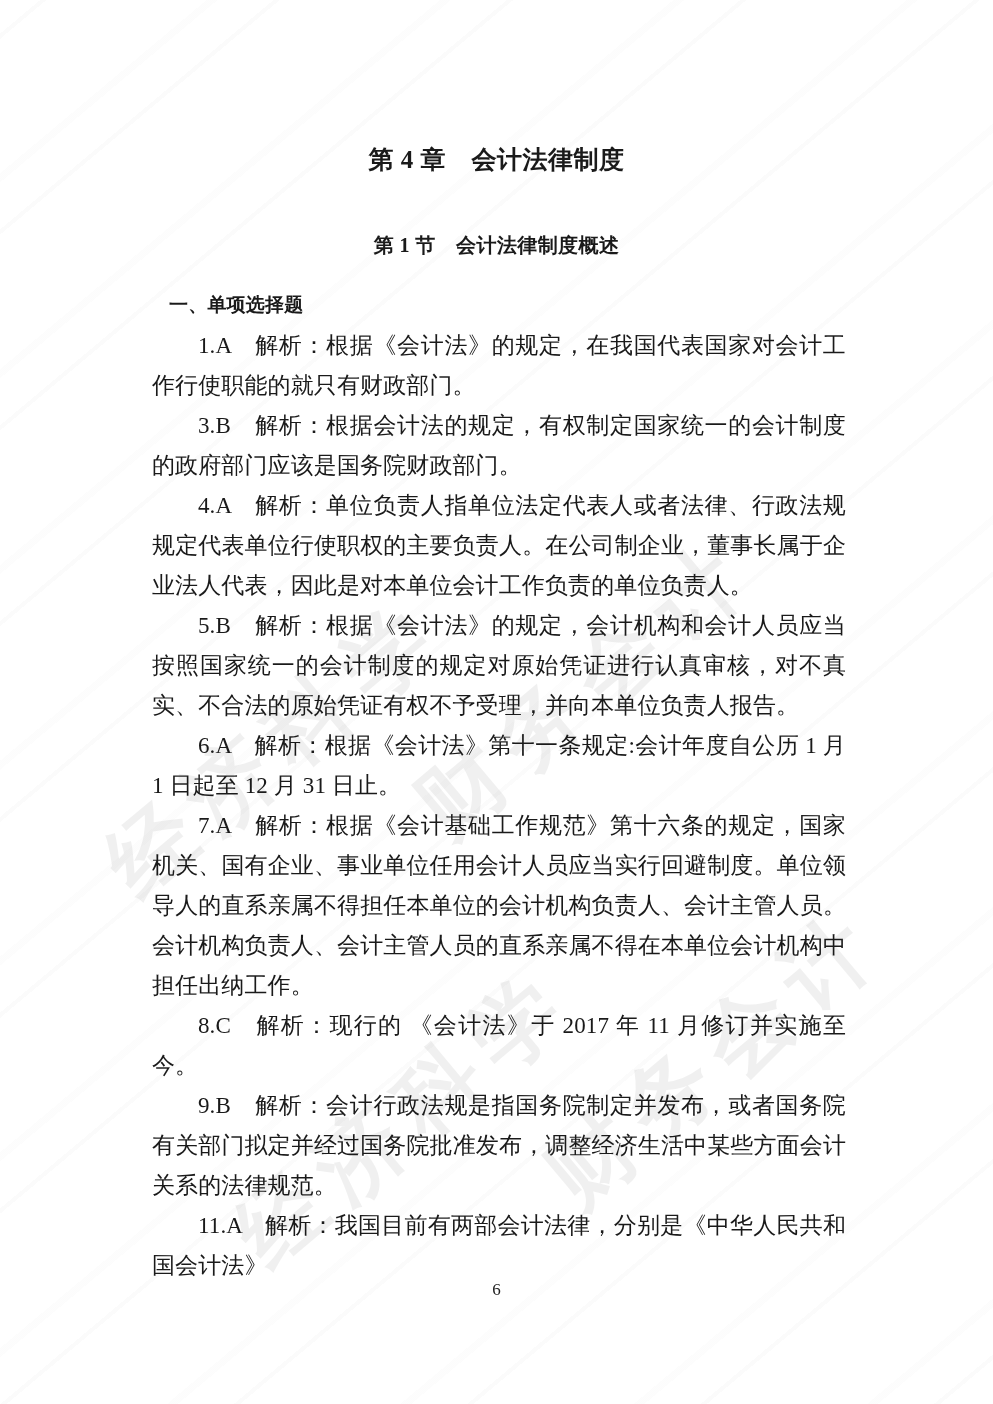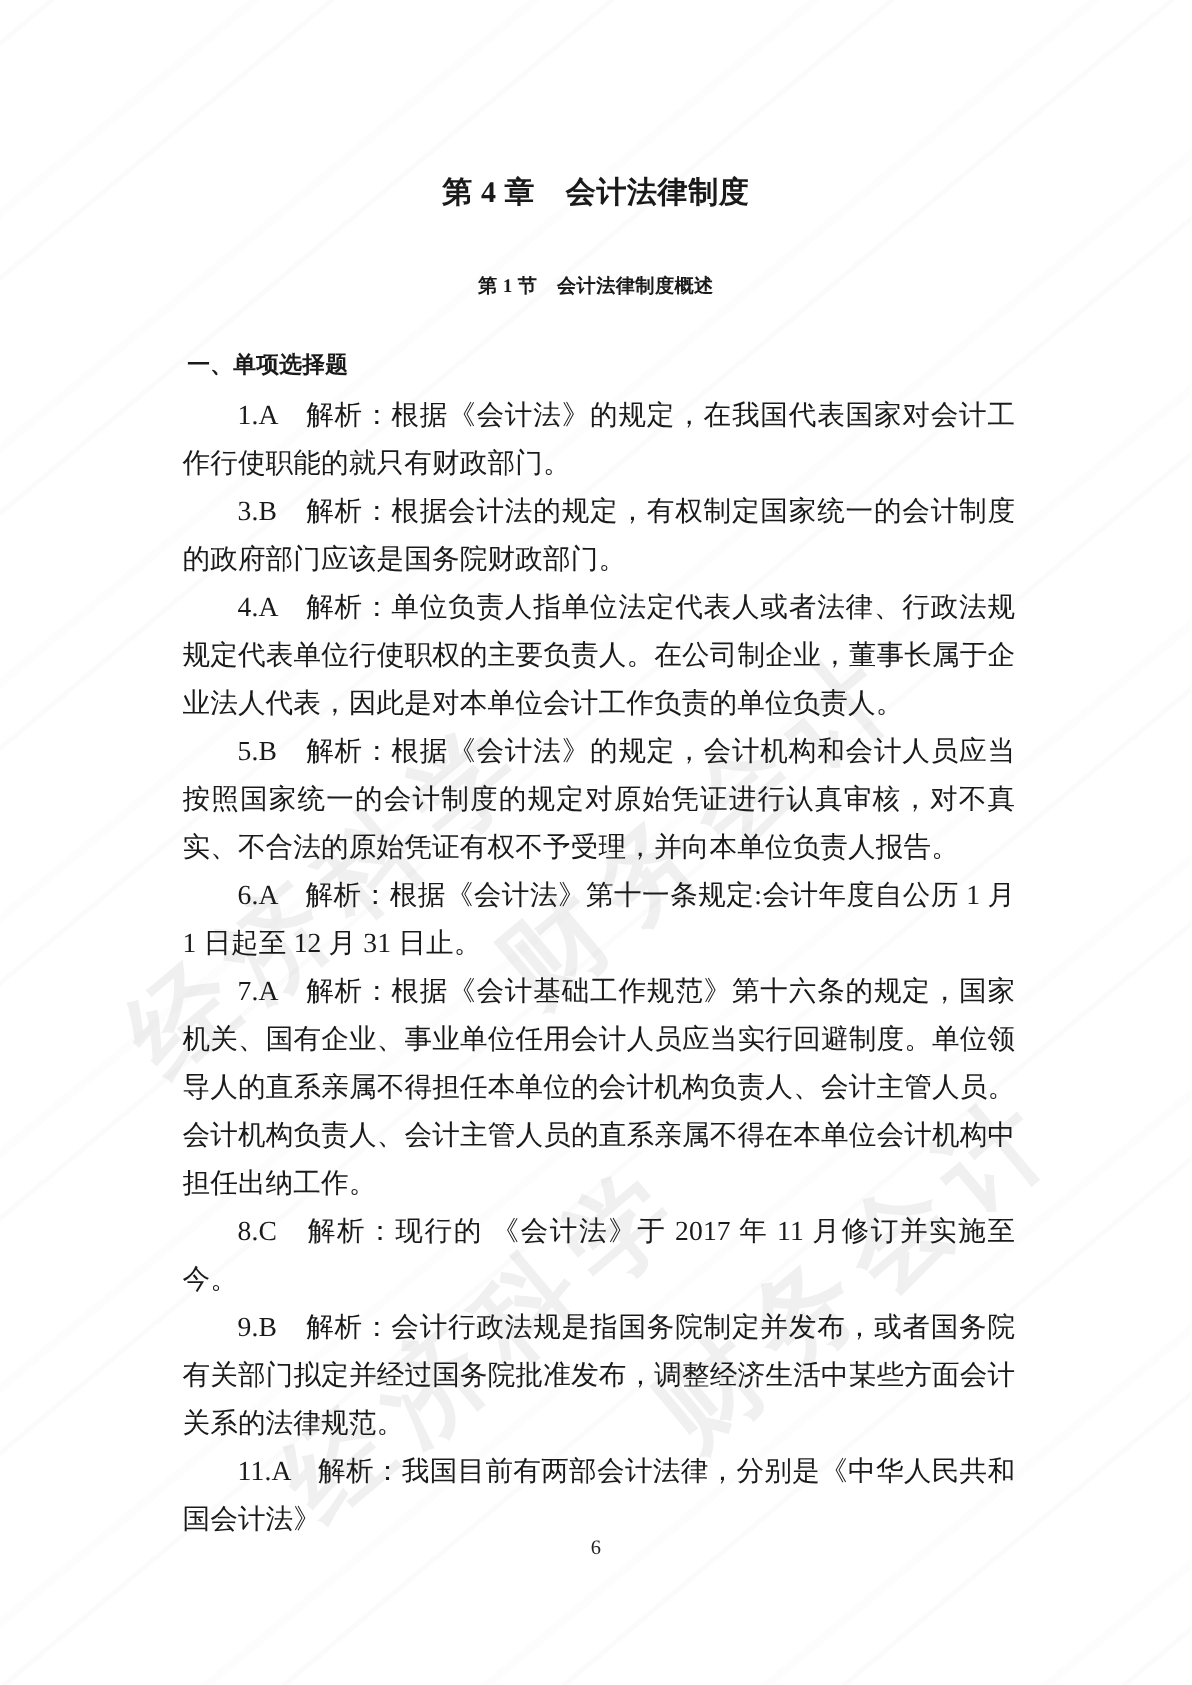--- a/index.html
+++ b/index.html
@@ -79,37 +79,37 @@
     font-weight: 700;
     letter-spacing: 0.02em;
   }
 
   .section-title {
     position: absolute;
     left: 0;
     right: 0;
     top: 215px;
     text-align: center;
-    font-size: 16px;
+    font-size: 20px;
     font-weight: 700;
     letter-spacing: 0.02em;
   }
 
   .body-block {
     position: absolute;
     left: 152px;
     top: 288px;
     width: 694px;
   }
 
   .group-heading {
     font-size: 19px;
     font-weight: 700;
     line-height: 34px;
-    margin: 0 0 4px 4px;
+    margin: 0 0 4px 17px;
     letter-spacing: 0.01em;
   }
 
   .answer-item {
     font-size: 23px;
     line-height: 40px;
     margin: 0;
     text-align: justify;
     text-justify: inter-ideograph;
     text-indent: 2em;

